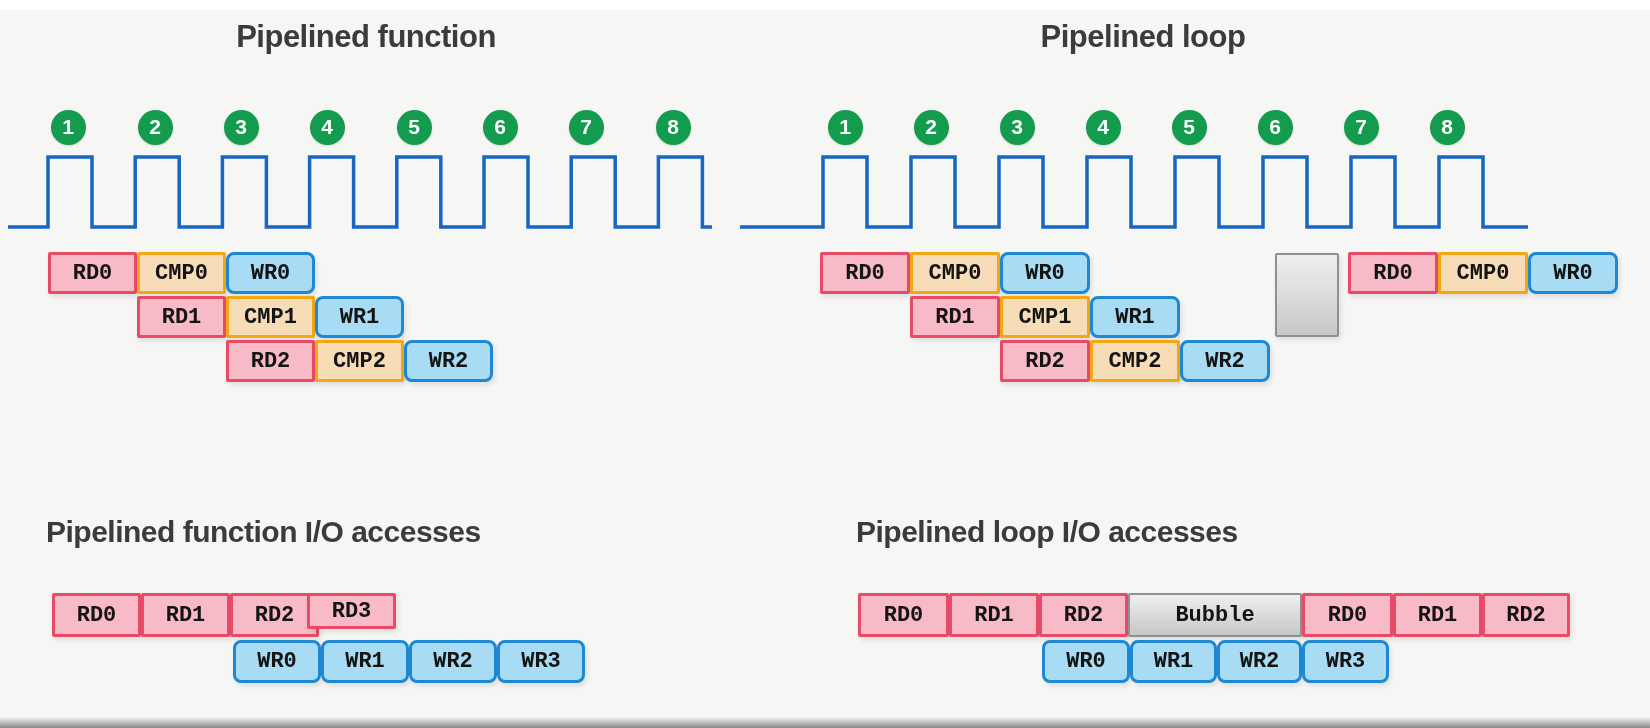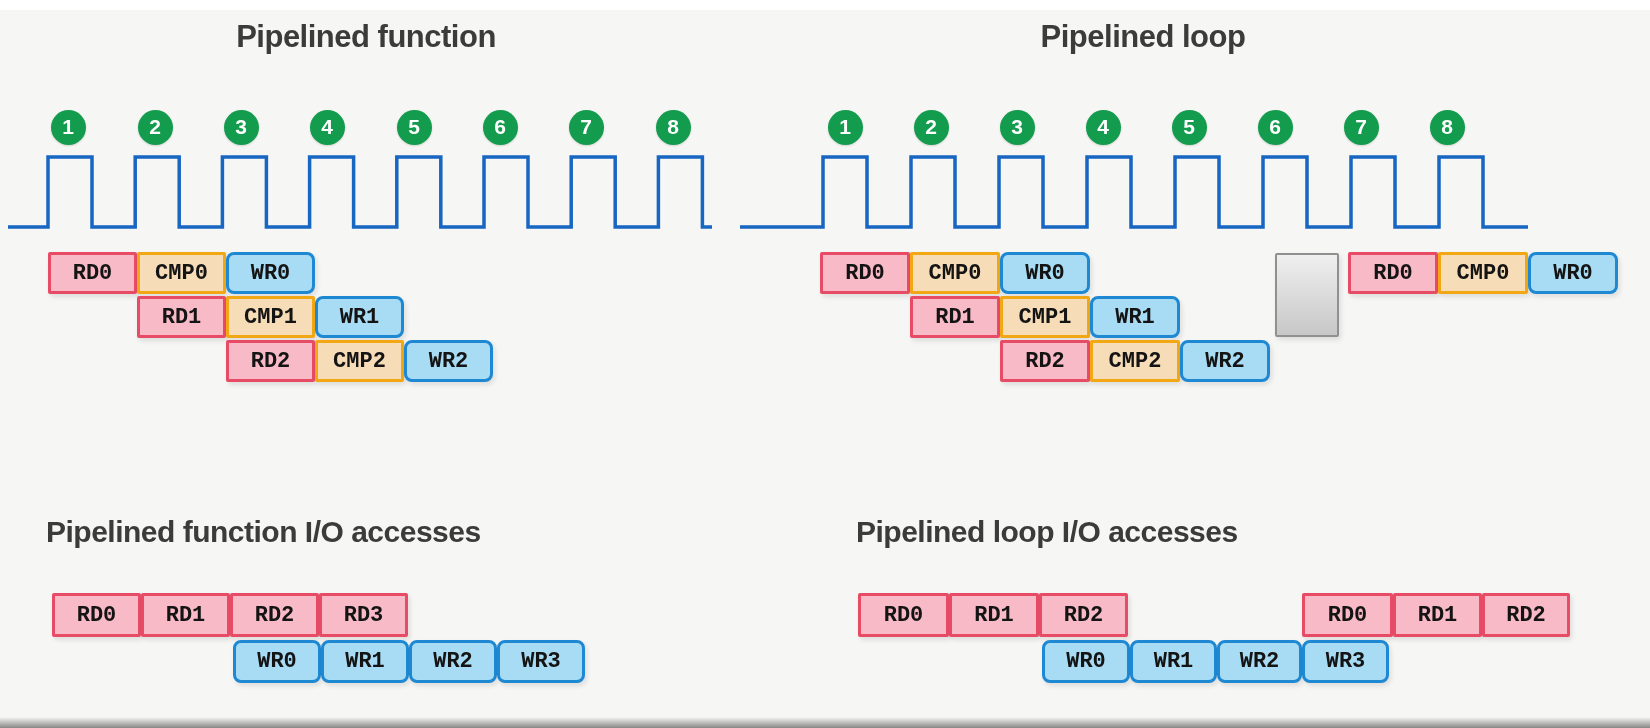--- a/index.html
+++ b/index.html
@@ -127,28 +127,29 @@
     <div class="box rd" style="left: 1000px; top: 340px; width: 90px; height: 42px;">RD2</div>
     <div class="box cmp" style="left: 1090px; top: 340px; width: 90px; height: 42px;">CMP2</div>
     <div class="box wr" style="left: 1180px; top: 340px; width: 90px; height: 42px;">WR2</div>
     <div class="box bubble" style="left: 1275px; top: 253px; width: 64px; height: 84px;"></div>
     <div class="box rd" style="left: 1348px; top: 252px; width: 90px; height: 42px;">RD0</div>
     <div class="box cmp" style="left: 1438px; top: 252px; width: 90px; height: 42px;">CMP0</div>
     <div class="box wr" style="left: 1528px; top: 252px; width: 90px; height: 42px;">WR0</div>
     <div class="box rd" style="left: 52px; top: 593px; width: 89px; height: 44px;">RD0</div>
     <div class="box rd" style="left: 141px; top: 593px; width: 89px; height: 44px;">RD1</div>
     <div class="box rd" style="left: 230px; top: 593px; width: 89px; height: 44px;">RD2</div>
-    <div class="box rd" style="left: 319px; top: 593px; width: 89px; height: 44px;">RD3</div>
+    <div class="box rd" style="left: 307px; top: 593px; width: 89px; height: 36px;">RD3</div>
     <div class="box wr" style="left: 233px; top: 640px; width: 88px; height: 43px;">WR0</div>
     <div class="box wr" style="left: 321px; top: 640px; width: 88px; height: 43px;">WR1</div>
     <div class="box wr" style="left: 409px; top: 640px; width: 88px; height: 43px;">WR2</div>
     <div class="box wr" style="left: 497px; top: 640px; width: 88px; height: 43px;">WR3</div>
     <div class="box rd" style="left: 858px; top: 593px; width: 91px; height: 44px;">RD0</div>
     <div class="box rd" style="left: 949px; top: 593px; width: 90px; height: 44px;">RD1</div>
     <div class="box rd" style="left: 1039px; top: 593px; width: 89px; height: 44px;">RD2</div>
+    <div class="box bubble" style="left: 1128px; top: 593px; width: 174px; height: 44px;">Bubble</div>
     <div class="box rd" style="left: 1302px; top: 593px; width: 91px; height: 44px;">RD0</div>
     <div class="box rd" style="left: 1393px; top: 593px; width: 89px; height: 44px;">RD1</div>
     <div class="box rd" style="left: 1482px; top: 593px; width: 88px; height: 44px;">RD2</div>
     <div class="box wr" style="left: 1042px; top: 640px; width: 88px; height: 43px;">WR0</div>
     <div class="box wr" style="left: 1130px; top: 640px; width: 87px; height: 43px;">WR1</div>
     <div class="box wr" style="left: 1217px; top: 640px; width: 85px; height: 43px;">WR2</div>
     <div class="box wr" style="left: 1302px; top: 640px; width: 87px; height: 43px;">WR3</div>
   </div>
 
 </body></html>

